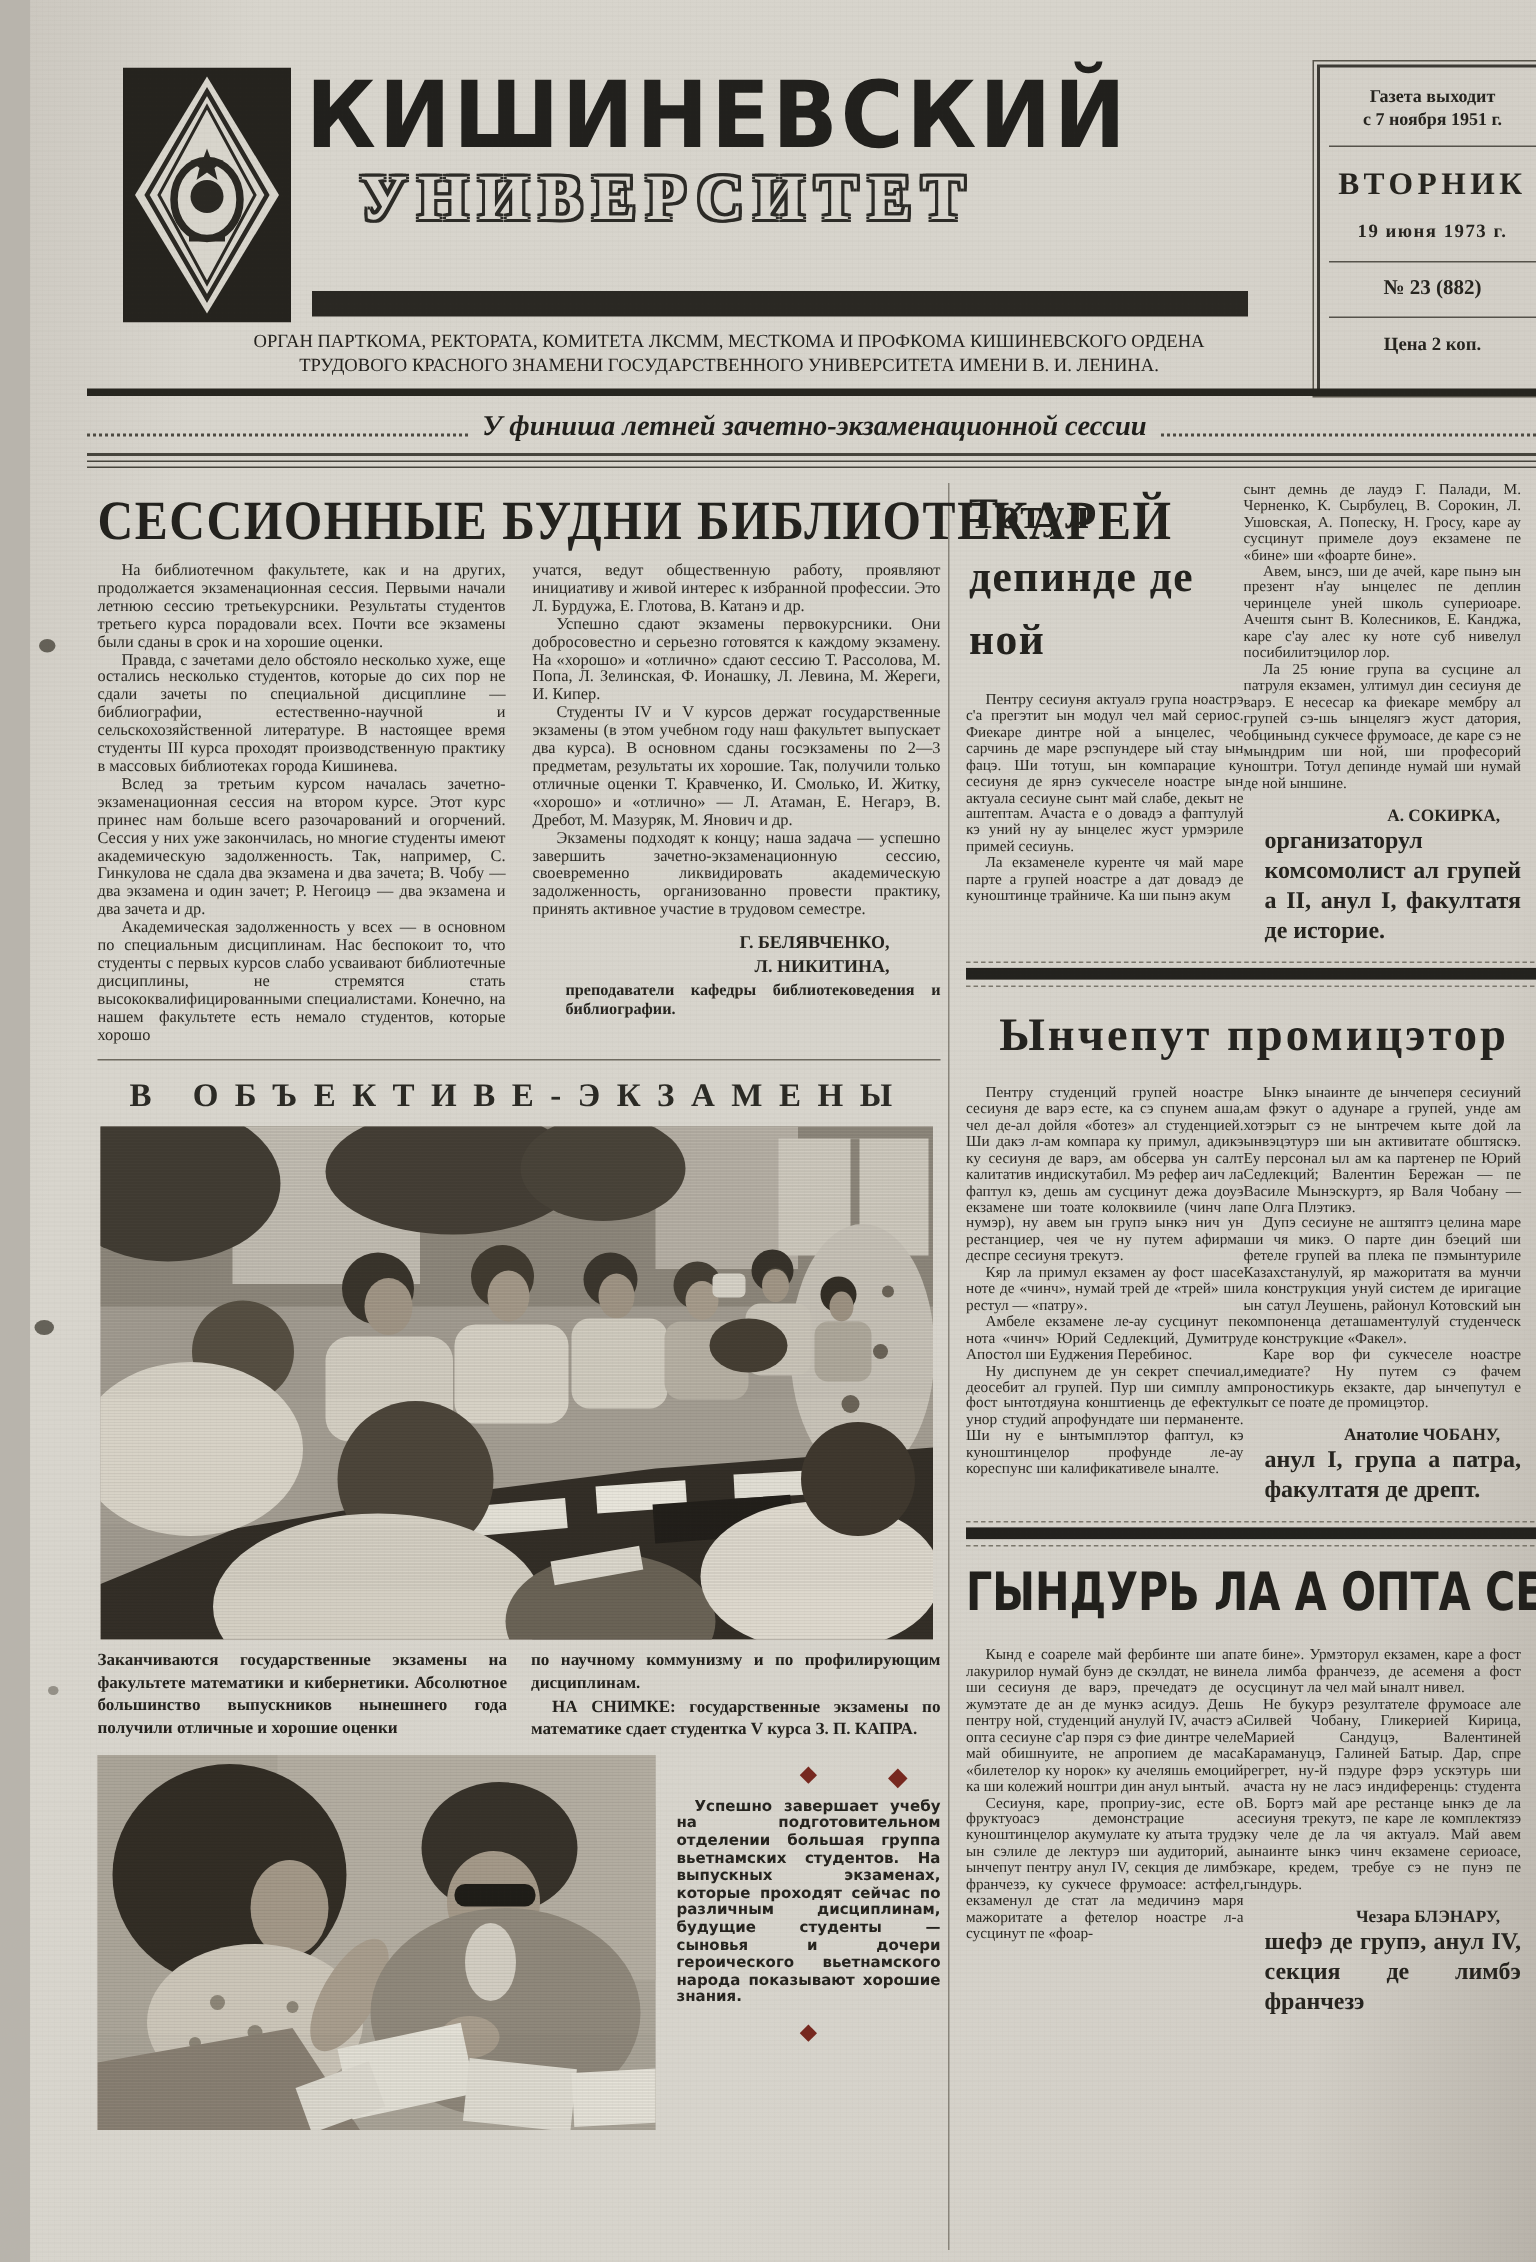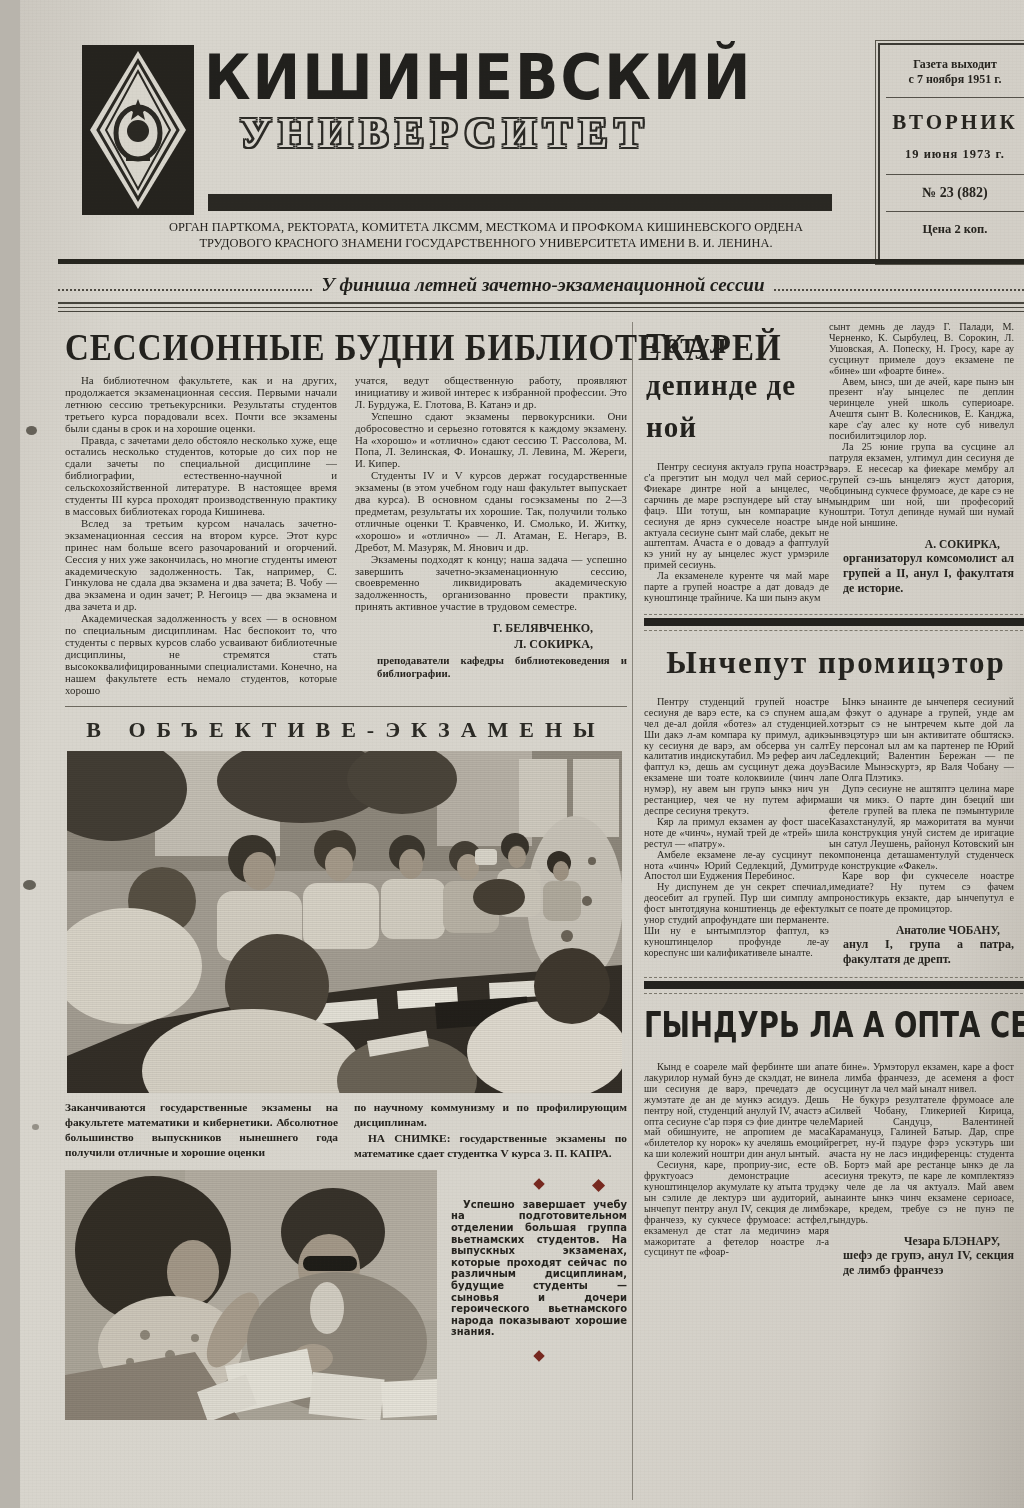--- a/index.html
+++ b/index.html
@@ -64,21 +64,21 @@
   .diamond{color:#77281f;text-align:center;font-size:15px;line-height:1;margin:4px 0 8px 0;}
   .diamond.right{text-align:right;padding-right:22px;position:absolute;right:0;bottom:-40px;font-size:17px;}
   .diamond.bottom{margin-top:10px;}
   
   .sub-row{display:flex;}
   .sub{width:185px;}
   .body-r p{margin:0;font-size:10.2px;line-height:10.9px;text-align:justify;text-indent:13px;color:#2a2822;}
   .body-r p.cont{text-indent:0;}
   .h-totul{font-size:29px;font-weight:bold;line-height:1.45;color:#23221e;margin:0 0 14px 2px;letter-spacing:1px;}
   .sig-name-r{font-weight:bold;font-size:11.5px;text-align:right;padding-right:14px;margin-top:9px;}
-  .sig-role-r{font-weight:bold;font-size:12px;text-align:justify;padding-left:14px;line-height:1.25;margin-top:1px;}
+  .sig-role-r{font-weight:bold;font-size:16px;text-align:justify;padding-left:14px;line-height:1.25;margin-top:1px;}
   .wavy{height:15px;margin:10px 0 8px 0;border-top:1px dashed #7c786d;border-bottom:1px dashed #7c786d;
     background:linear-gradient(transparent 0 3px,#23221e 3px 11px,transparent 11px);}
   .h-ynceput{text-align:center;font-size:31px;font-weight:bold;letter-spacing:2px;margin:14px 0 16px 0;color:#24231f;white-space:nowrap;}
   .h-gyndur{font-family:"DejaVu Sans",sans-serif;text-align:center;font-size:27.5px;font-weight:bold;letter-spacing:0px;
     transform:scaleY(1.28);transform-origin:top center;margin:10px 0 4px 0;color:#21201c;white-space:nowrap;}
   .gy-space{height:22px;}
   
   .hole{position:absolute;background:#514d44;border-radius:50%;opacity:.85;}
 </style>
 </head>
@@ -141,21 +141,21 @@
         <p>Вслед за третьим курсом началась зачетно-экзаменационная сессия на втором курсе. Этот курс принес нам больше всего разочарований и огорчений. Сессия у них уже закончилась, но многие студенты имеют академическую задолженность. Так, например, С. Гинкулова не сдала два экзамена и два зачета; В. Чобу — два экзамена и один зачет; Р. Негоицэ — два экзамена и два зачета и др.</p>
         <p>Академическая задолженность у всех — в основном по специальным дисциплинам. Нас беспокоит то, что студенты с первых курсов слабо усваивают библиотечные дисциплины, не стремятся стать высококвалифицированными специалистами. Конечно, на нашем факультете есть немало студентов, которые хорошо</p>
       </div>
       <div class="col">
         <p class="cont" style="text-indent:0;">учатся, ведут общественную работу, проявляют инициативу и живой интерес к избранной профессии. Это Л. Бурдужа, Е. Глотова, В. Катанэ и др.</p>
         <p>Успешно сдают экзамены первокурсники. Они добросовестно и серьезно готовятся к каждому экзамену. На «хорошо» и «отлично» сдают сессию Т. Рассолова, М. Попа, Л. Зелинская, Ф. Ионашку, Л. Левина, М. Жереги, И. Кипер.</p>
         <p>Студенты IV и V курсов держат государственные экзамены (в этом учебном году наш факультет выпускает два курса). В основном сданы госэкзамены по 2—3 предметам, результаты их хорошие. Так, получили только отличные оценки Т. Кравченко, И. Смолько, И. Житку, «хорошо» и «отлично» — Л. Атаман, Е. Негарэ, В. Дребот, М. Мазуряк, М. Янович и др.</p>
         <p>Экзамены подходят к концу; наша задача — успешно завершить зачетно-экзаменационную сессию, своевременно ликвидировать академическую задолженность, организованно провести практику, принять активное участие в трудовом семестре.</p>
         <div class="sig-names">
           <span>Г. БЕЛЯВЧЕНКО,</span><br>
-          <span>Л. СОКИРКА,</span>
+          <span>Л. НИКИТИНА,</span>
         </div>
         <div class="sig-role">преподаватели кафедры библиотековедения и библиографии.</div>
       </div>
     </div>
     <hr class="thinrule">
     <div class="obj-heading">В ОБЪЕКТИВЕ-ЭКЗАМЕНЫ</div>
 
     <div class="photo photo1">
       <svg width="555" height="342" viewBox="0 0 555 342" preserveAspectRatio="none">
         <rect width="555" height="342" fill="#a39d92"></rect>

